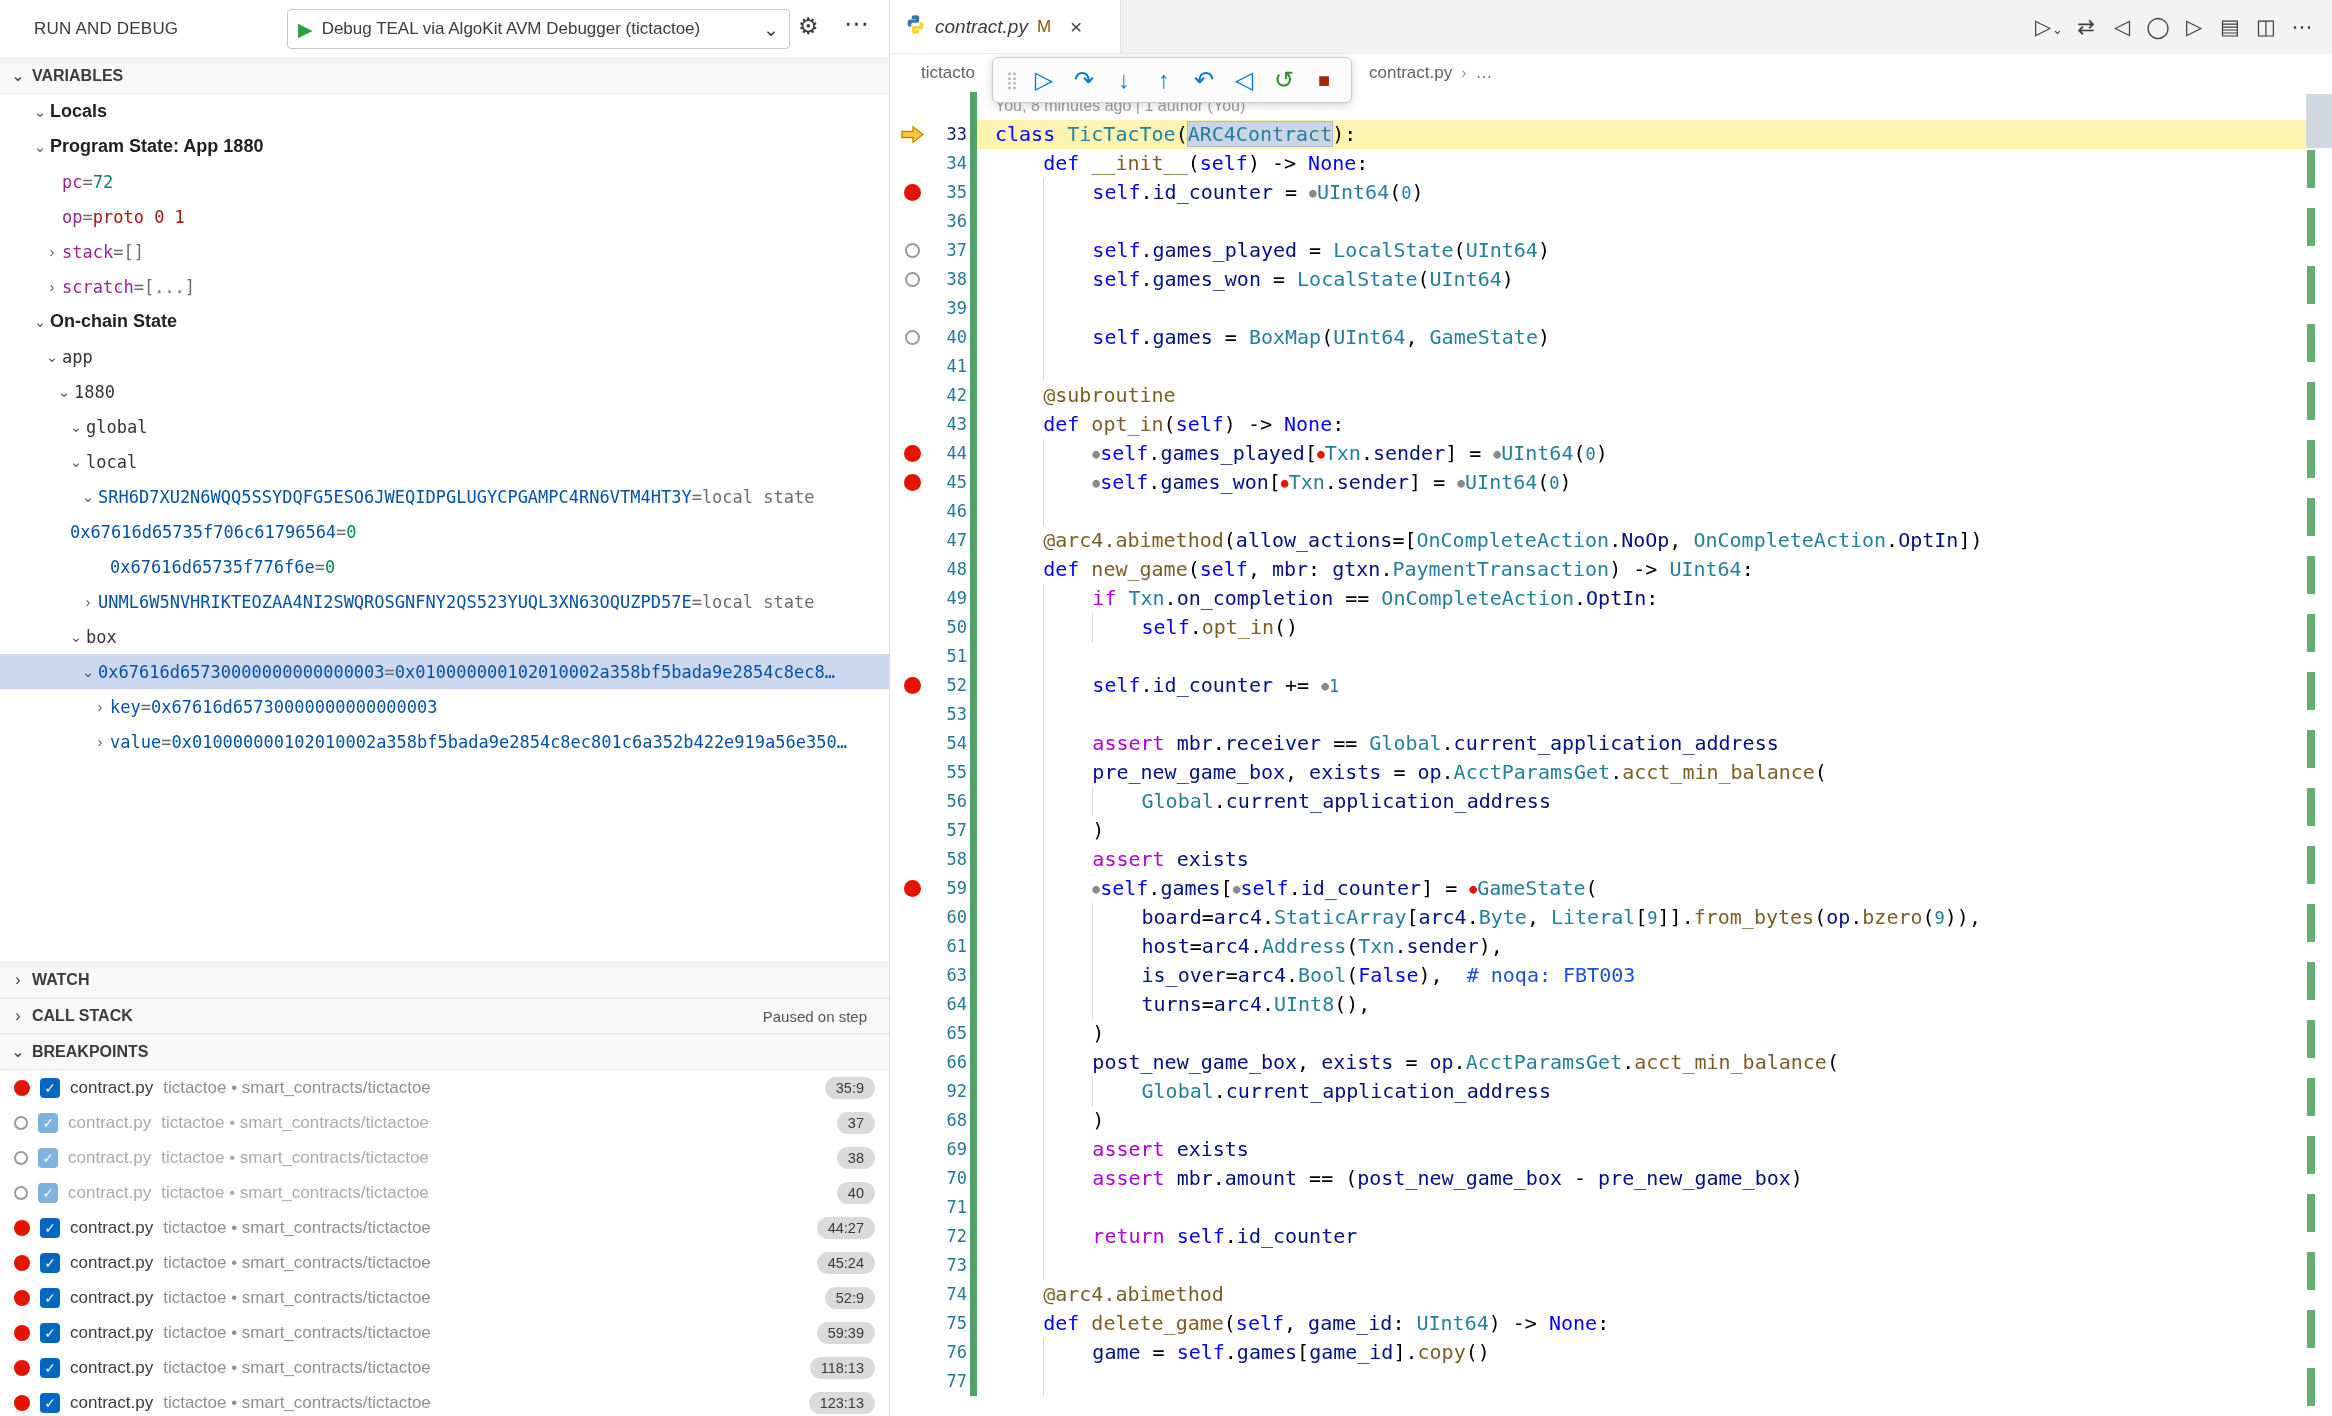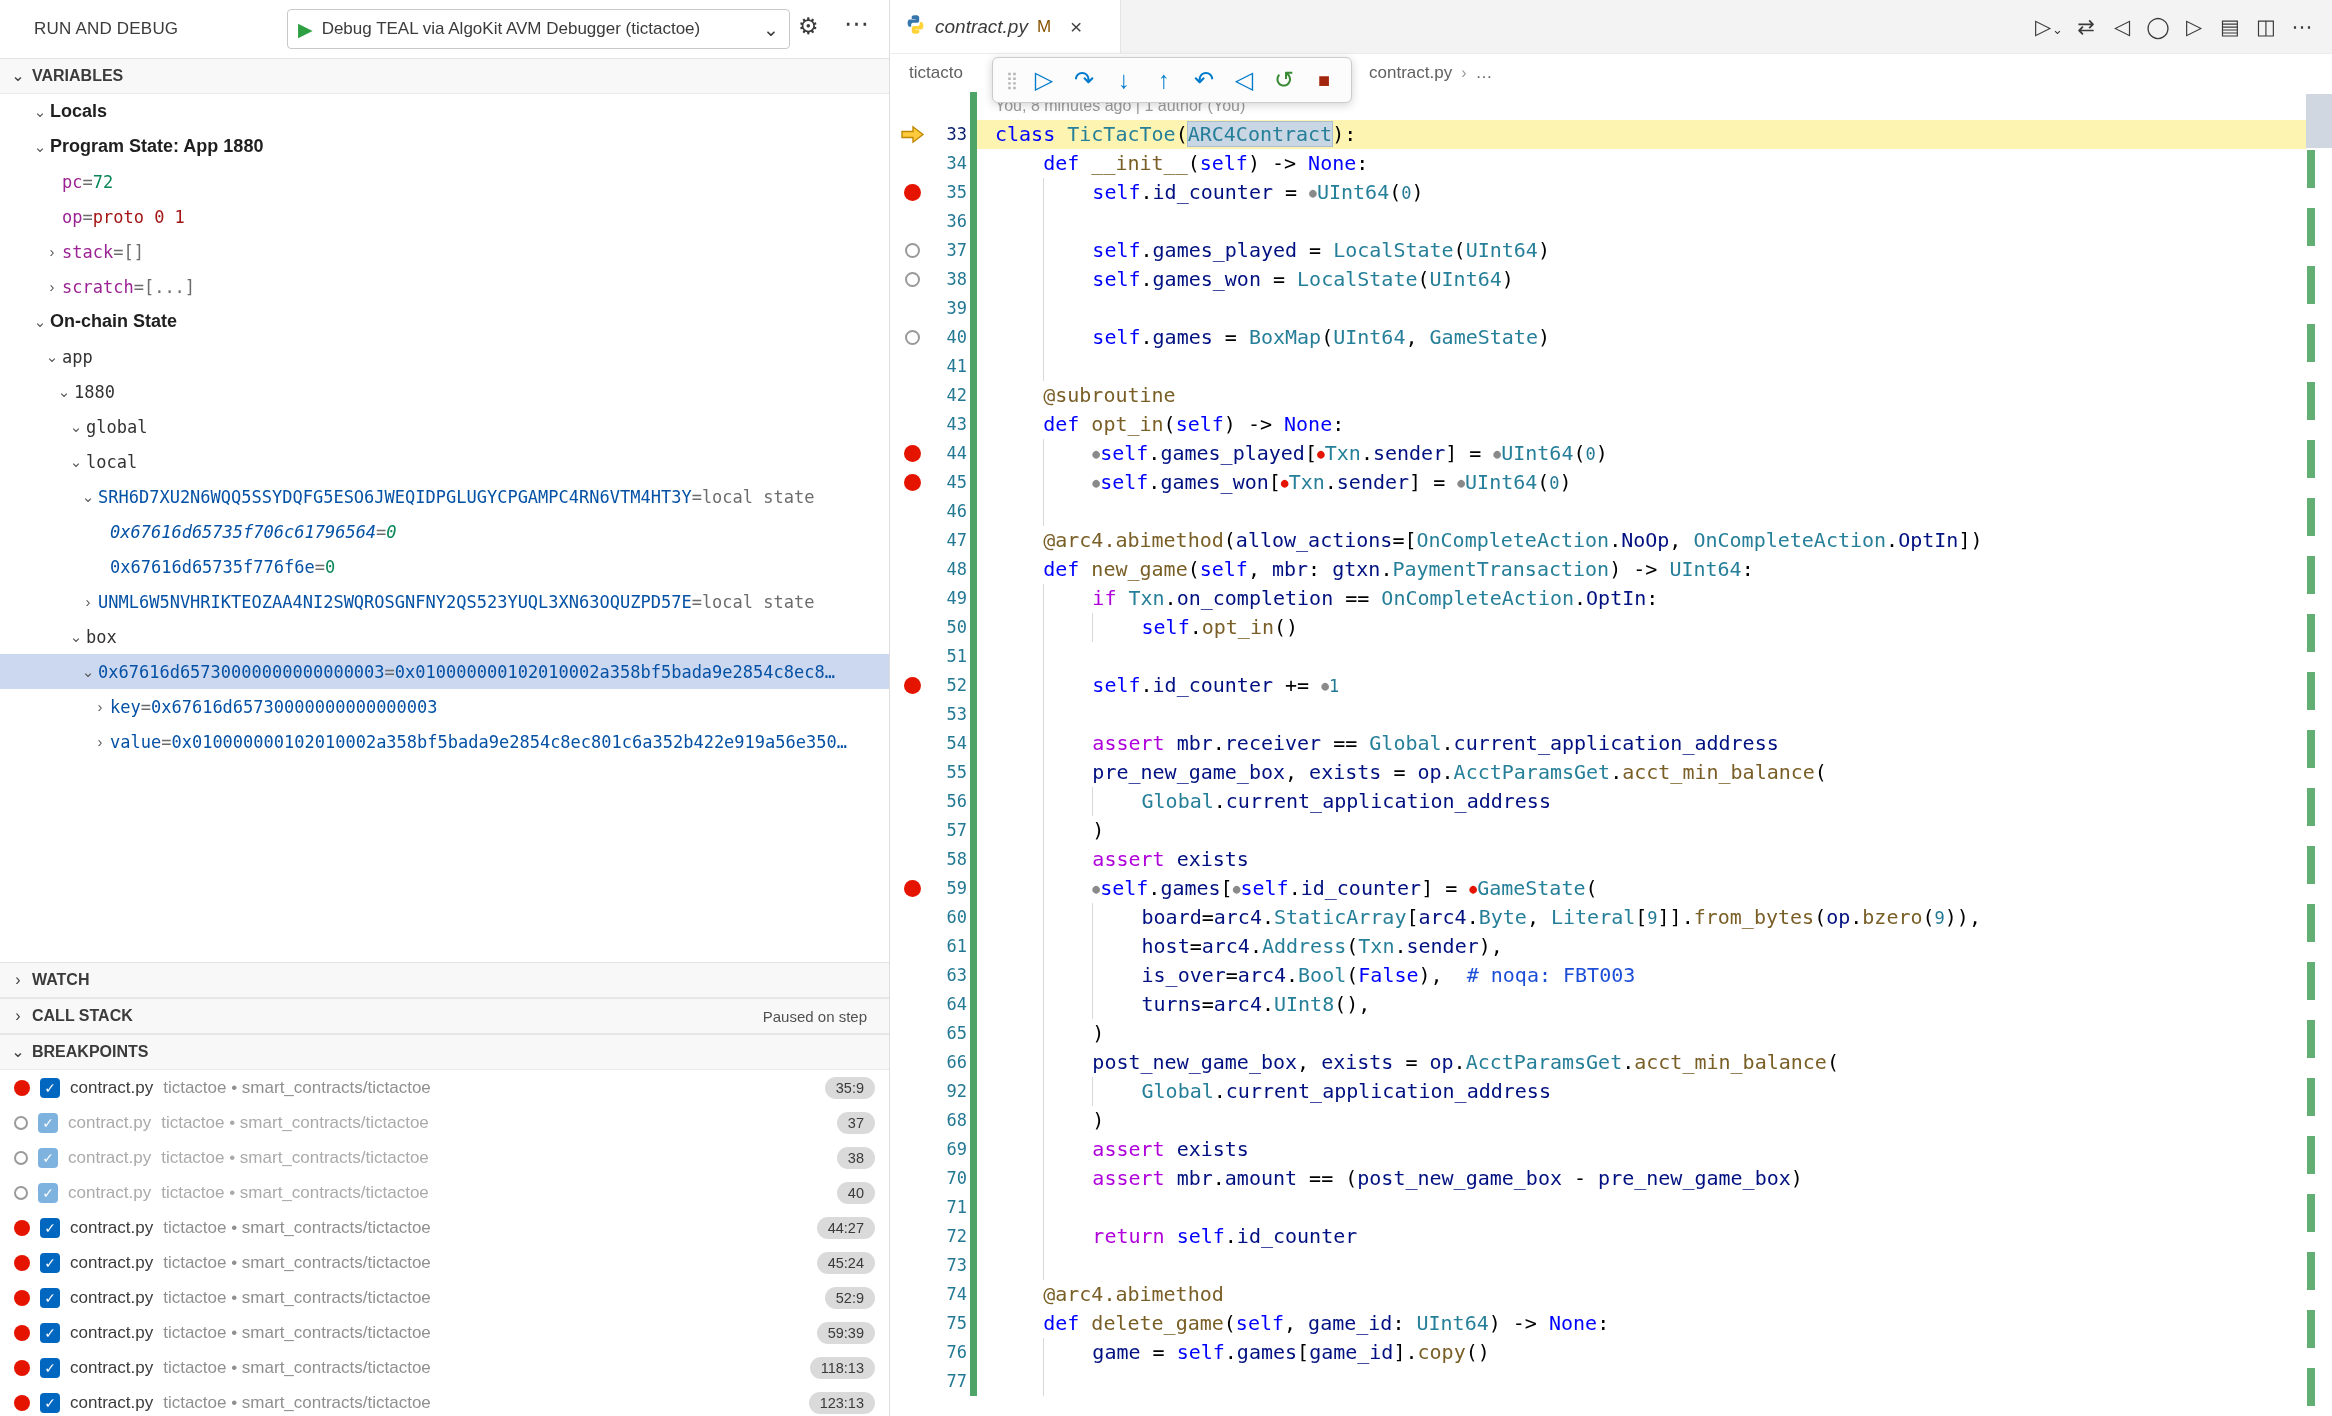--- a/index.html
+++ b/index.html
@@ -56,21 +56,21 @@
   .tab{width:230px;background:#fff;border-right:1px solid #e5e5e5;display:flex;align-items:center;padding:0 14px;gap:9px;cursor:pointer}
   .tab-label{font-size:19px;font-style:italic;color:#3b3b3b;white-space:nowrap}
   .tab-badge{color:#895503;font-size:17px}
   .tab-close{color:#424242;font-size:21px;margin-left:10px;cursor:pointer}
   .actions{margin-left:auto;display:flex;align-items:center;padding-right:12px}
   .abtn{height:40px;min-width:36px;display:flex;align-items:center;justify-content:center;color:#3b3b3b;
     font-size:21px;gap:1px;cursor:pointer;padding:0 5px}
   .abtn .mini{font-size:13px;color:#3b3b3b;margin-top:6px}
 
   .breadcrumb{position:absolute;left:0;top:54px;right:12px;height:38px;background:#fff;display:flex;align-items:center;
-    padding-left:18px;font-size:17px;color:#616161}
+    padding-left:30px;font-size:17px;color:#616161}
   .bc-right{position:absolute;left:478px;display:flex;gap:9px;align-items:center}
   .bc-sep{color:#9a9a9a;font-size:16px}
 
   .code{position:absolute;left:0;top:92px;right:0;bottom:0;overflow:hidden;background:#fff}
   .cl{height:29px;display:flex;align-items:stretch}
   .cl .glyph{flex:0 0 42px;display:flex;align-items:center;justify-content:center}
   .mdot{width:17px;height:17px;border-radius:50%}
   .mdot.red{background:#e51400}
   .mdot.gray{width:15px;height:15px;border:2px solid #999;background:transparent}
   .cl .num{flex:0 0 34px;text-align:right;font-family:"DejaVu Sans Mono",monospace;font-size:17px;color:#237893;line-height:29px}
@@ -172,21 +172,21 @@
         <div class="trow" data-name="tree-row" style="padding-left: 66px;">
           <span class="tw" data-name="twistie-icon">⌄</span>
           <span class="tnode" data-name="tree-label">local</span>
         </div>
         <div class="trow" data-name="tree-row" style="padding-left: 78px;">
           <span class="tw" data-name="twistie-icon">⌄</span>
           <span class="tname-k" data-name="variable-name">SRH6D7XU2N6WQQ5SSYDQFG5ESO6JWEQIDPGLUGYCPGAMPC4RN6VTM4HT3Y</span>
           <span class="teq" data-name="equals-sign"> = </span>
           <span class="tv-muted" data-name="variable-value">local state</span>
         </div>
-        <div class="trow" data-name="tree-row" style="padding-left: 90px; font-style: italic;">
+        <div class="trow" data-name="tree-row" style="padding-left: 50px;">
           <span class="tw" data-name="twistie-icon"></span>
           <span class="tname-k" data-name="variable-name">0x67616d65735f706c61796564</span>
           <span class="teq" data-name="equals-sign"> = </span>
           <span class="tv-num" data-name="variable-value">0</span>
         </div>
         <div class="trow" data-name="tree-row" style="padding-left: 90px;">
           <span class="tw" data-name="twistie-icon"></span>
           <span class="tname-k" data-name="variable-name">0x67616d65735f776f6e</span>
           <span class="teq" data-name="equals-sign"> = </span>
           <span class="tv-num" data-name="variable-value">0</span>

